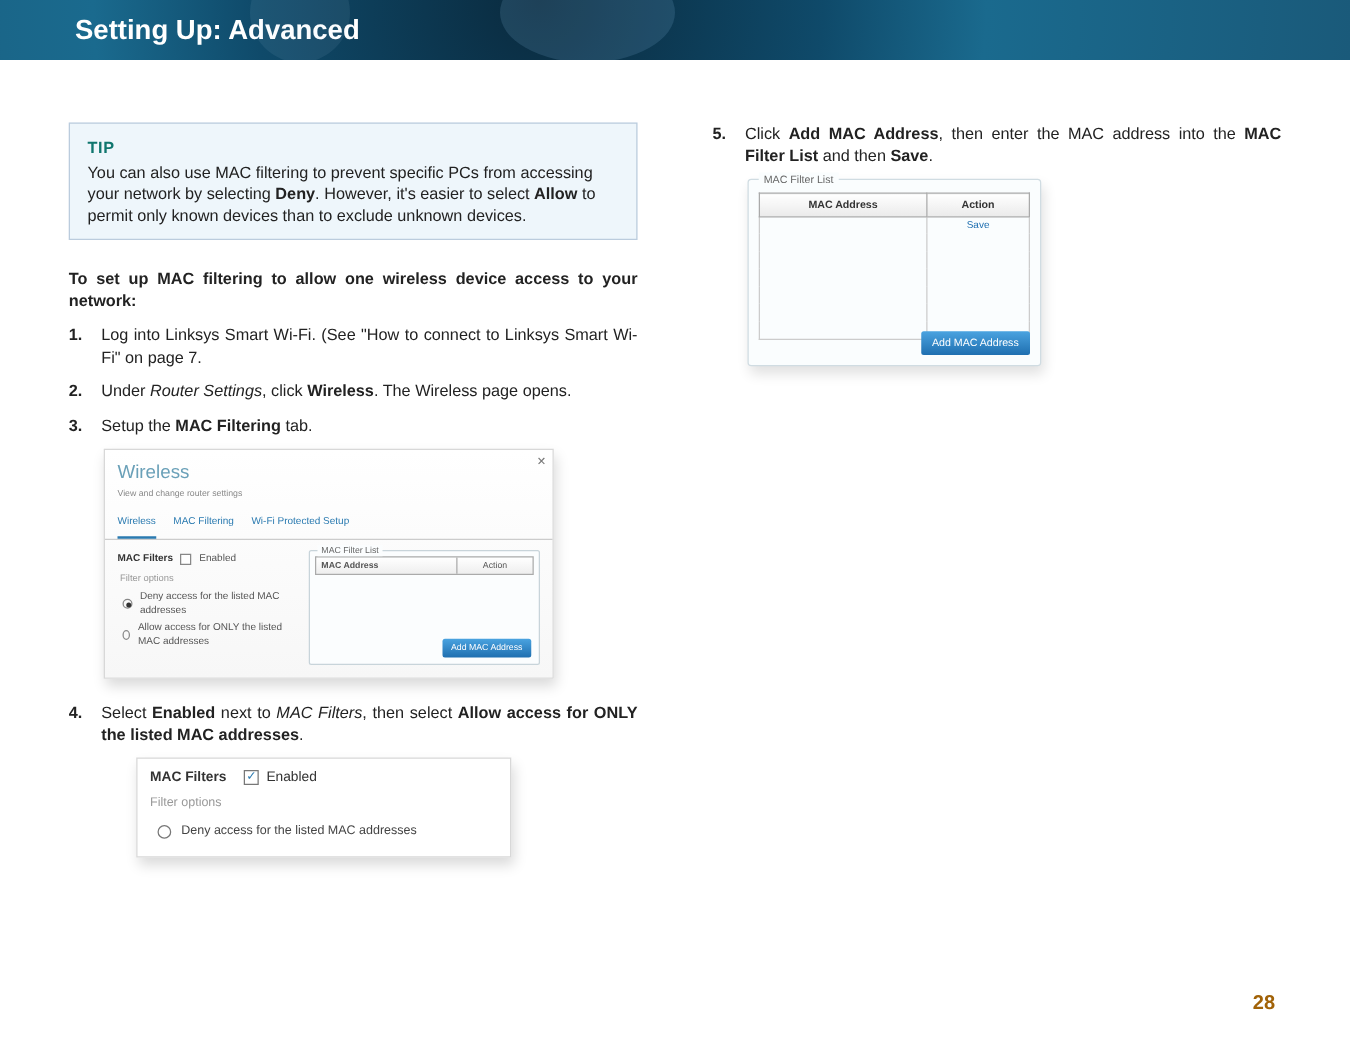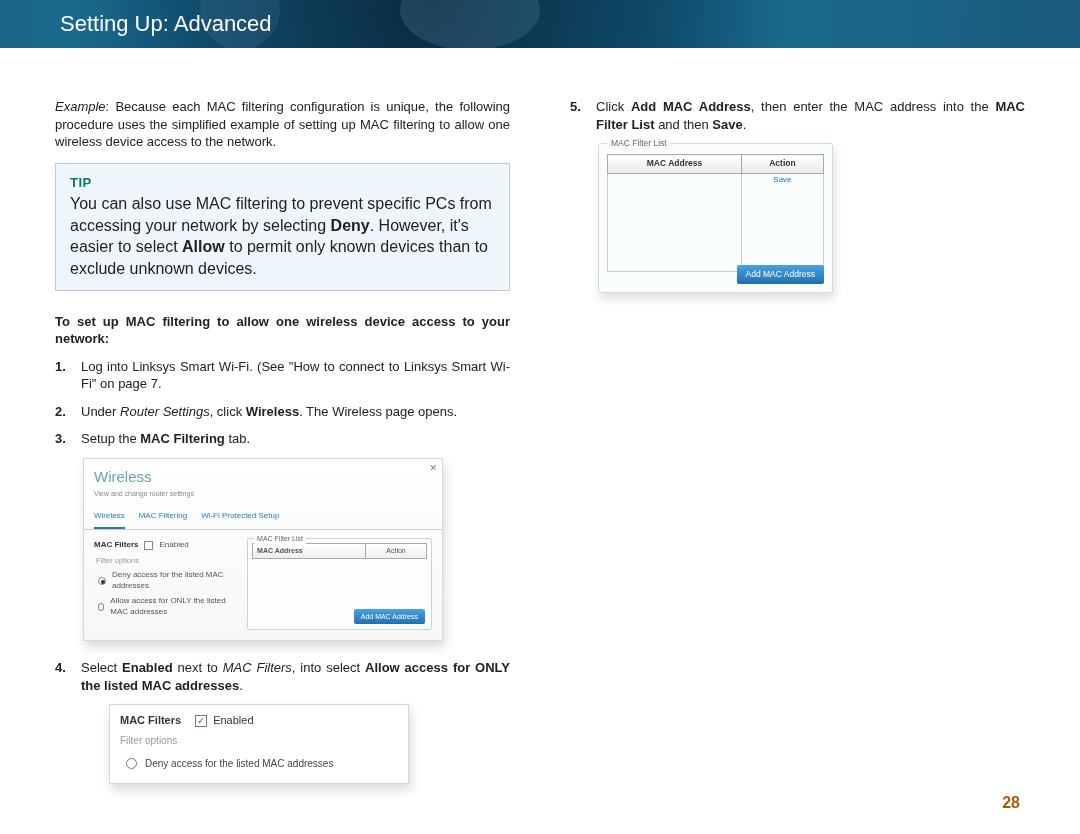--- a/index.html
+++ b/index.html
@@ -27,21 +27,21 @@
   .banner::before, .banner::after {
     content: '';
     position: absolute;
     width: 80px; height: 80px;
     border-radius: 50%;
     background: rgba(200,230,255,0.08);
     top: -30px;
   }
   .banner::before { left: 200px; }
   .banner::after  { left: 400px; width:140px; background: rgba(150,200,240,0.15);}
-  .banner .right { text-align: right; }
+  .banner .right { text-align: right; font-weight: bold; }
   .content {
     display: flex;
     padding: 50px 55px 0 55px;
     gap: 60px;
     font-size: 13px;
     line-height: 1.35;
   }
   .col { flex: 1; }
   .example { text-align: justify; margin-bottom: 12px; }
   .example i { font-style: italic; }
@@ -51,21 +51,21 @@
     padding: 10px 14px;
     margin: 0 0 22px 0;
   }
   .tipbox .tiptitle {
     color: #0f766e;
     font-weight: 700;
     font-size: 13px;
     letter-spacing: .5px;
     margin-bottom: 2px;
   }
-  .tipbox .tiptext { font-size: 16px; line-height: 1.35; }
+  .tipbox .tiptext { font-size: 13px; line-height: 1.35; }
   .tipbox b { font-weight: 700; }
   .heading {
     font-weight: 700;
     text-align: justify;
     margin-bottom: 10px;
   }
   .steps { list-style: none; padding-left: 16px; }
   .steps li { position: relative; padding-left: 10px; margin-bottom: 10px; text-align: justify;}
   .steps li .num { position: absolute; left: -16px; font-weight: 700; }
   .steps i { font-style: italic; }
@@ -169,23 +169,20 @@
 </head>
 <body>
 
 <div class="banner">
   <div class="right">Setting Up: Advanced</div>
 </div>
 
 <div class="content">
 
   <div class="col">
-    <p class="example">
-      <i>Example</i><span>: Because each MAC filtering configuration is unique, the following procedure uses the simplified example of setting up MAC filtering to allow one wireless device access to the network.</span>
-    </p>
 
     <div class="tipbox">
       <div class="tiptitle">TIP</div>
       <div class="tiptext">
         <span>You can also use MAC filtering to prevent specific PCs from accessing your network by selecting </span><b>Deny</b><span>. However, it's easier to select </span><b>Allow</b><span> to permit only known devices than to exclude unknown devices.</span>
       </div>
     </div>
 
     <p class="heading">To set up MAC filtering to allow one wireless device access to your network:</p>
 
@@ -235,21 +232,21 @@
             <div class="c1">MAC Address</div>
             <div class="c2">Action</div>
           </div>
           <div class="addbtn">Add MAC Address</div>
         </div>
       </div>
     </div>
 
     <ol class="steps" start="4">
       <li><span class="num">4.</span>
-        <span>Select </span><b>Enabled</b><span> next to </span><i>MAC Filters</i><span>, into select </span><b>Allow access for ONLY the listed MAC addresses</b><span>.</span>
+        <span>Select </span><b>Enabled</b><span> next to </span><i>MAC Filters</i><span>, then select </span><b>Allow access for ONLY the listed MAC addresses</b><span>.</span>
       </li>
     </ol>
 
     <div class="shot2f">
       <div class="line1">
         <span>MAC Filters</span>
         <span style="display:flex;align-items:center;gap:6px;font-weight:400;">
           <span class="cbox">✓</span>
           <span>Enabled</span>
         </span>

